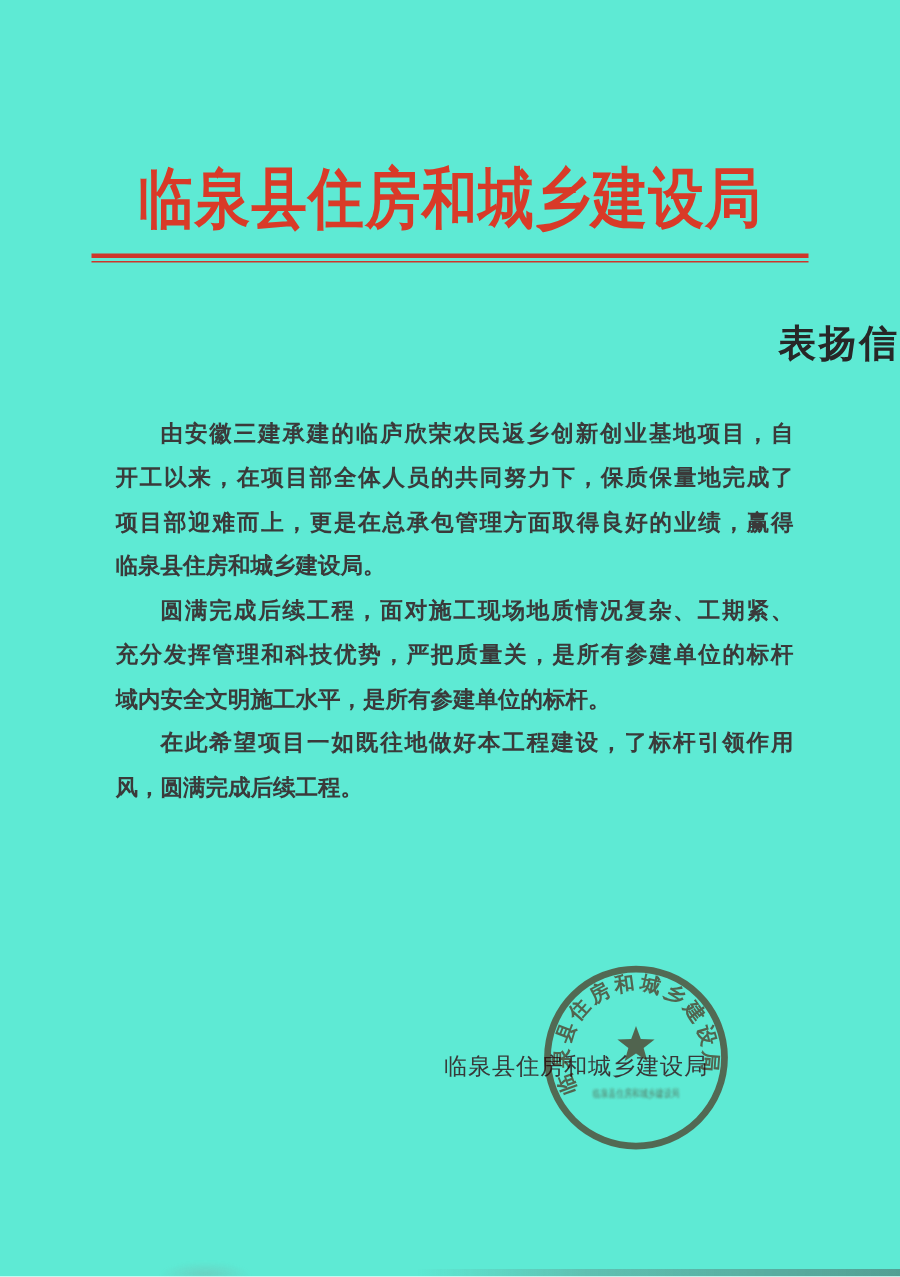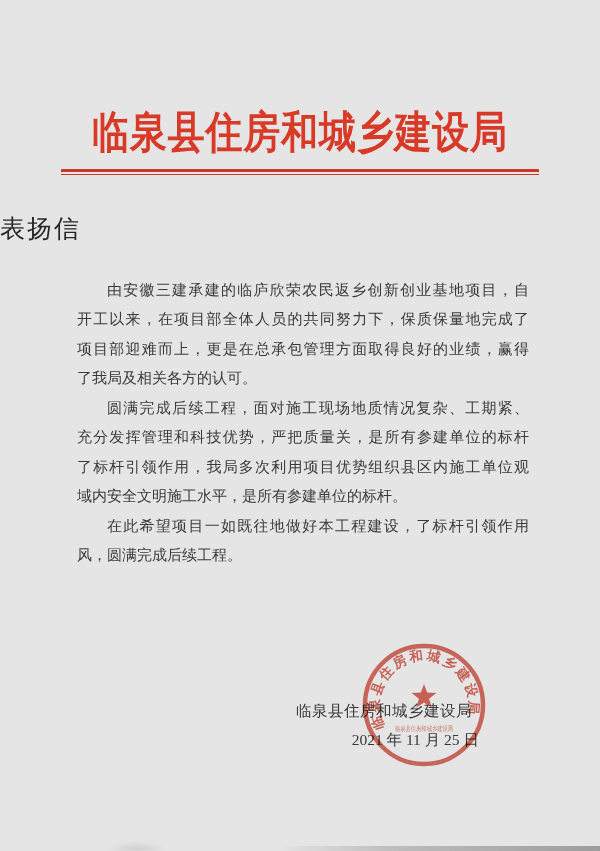--- a/index.html
+++ b/index.html
@@ -1,20 +1,20 @@
 <!DOCTYPE html>
 <html><head>
 <meta charset="utf-8">
 <style>
   html, body { margin: 0; padding: 0; background: #ffffff; }
   #page {
     position: relative;
     width: 600px;
     height: 851px;
-    background: #e5e5e5;
+    background: #5eead4;
     overflow: hidden;
     font-family: "Liberation Serif", "DejaVu Serif", serif;
   }
 
   
   .letterhead-name {
     position: absolute;
     top: 103px; left: 0; right: 0;
     text-align: center;
     font-size: 44px;
@@ -26,43 +26,44 @@
     white-space: nowrap;
   }
   .letterhead-rule { position: absolute; top: 169px; left: 61px; width: 478px; }
   .letterhead-rule .thick { height: 3px; background: #cc372b; }
   .letterhead-rule .thin  { height: 1px; background: #cc372b; margin-top: 2px; }
 
   
   .letter-title {
     position: absolute;
     top: 212px; left: 0; right: 0;
-    text-align: left;
+    text-align: right;
     font-size: 25px;
-    font-weight: normal;
+    font-weight: bold;
     color: #272727;
     letter-spacing: 2px;
   }
 
   
   .letter-body {
     position: absolute;
     top: 276px; left: 77px;
     width: 452px;
     color: #3a3a3a;
   }
   .bline {
     height: 29.45px;
     line-height: 29.45px;
     font-size: 15px;
     text-align: justify;
     text-align-last: justify;
     text-justify: inter-character;
     overflow: hidden;
     color: #3a3a3a;
+    font-weight: bold;
   }
   .bline.pfirst { text-indent: 30px; }
   .bline.plast  { text-align-last: left; }
 
   
   .signature-org {
     position: absolute;
     top: 701px; right: 128px;
     font-size: 15.5px;
     letter-spacing: 0.5px;
@@ -114,36 +115,34 @@
     <div class="thin"></div>
   </div>
 
   <div class="letter-title">表扬信</div>
 
   <div class="letter-body">
       <div>
         <div class="bline pfirst">由安徽三建承建的临庐欣荣农民返乡创新创业基地项目，自</div>
         <div class="bline">开工以来，在项目部全体人员的共同努力下，保质保量地完成了</div>
         <div class="bline">项目部迎难而上，更是在总承包管理方面取得良好的业绩，赢得</div>
-        <div class="bline plast">了我局及相关各方的认可。</div>
+        <div class="bline plast">临泉县住房和城乡建设局。</div>
       </div>
       <div>
         <div class="bline pfirst">圆满完成后续工程，面对施工现场地质情况复杂、工期紧、</div>
         <div class="bline">充分发挥管理和科技优势，严把质量关，是所有参建单位的标杆</div>
-        <div class="bline">了标杆引领作用，我局多次利用项目优势组织县区内施工单位观</div>
         <div class="bline plast">域内安全文明施工水平，是所有参建单位的标杆。</div>
       </div>
       <div>
         <div class="bline pfirst">在此希望项目一如既往地做好本工程建设，了标杆引领作用</div>
         <div class="bline plast">风，圆满完成后续工程。</div>
       </div>
     </div>
 
   <div class="signature-org">临泉县住房和城乡建设局</div>
-  <div class="signature-date">2021 年 11 月 25 日</div>
 
   <svg class="official-seal" viewBox="0 0 134 134" xmlns="http://www.w3.org/2000/svg">
     <defs>
       <filter id="sealblur">
           <feGaussianBlur stdDeviation="0.35"></feGaussianBlur>
         </filter>
       <filter id="innerblur">
           <feGaussianBlur stdDeviation="0.7"></feGaussianBlur>
         </filter>
     </defs>

